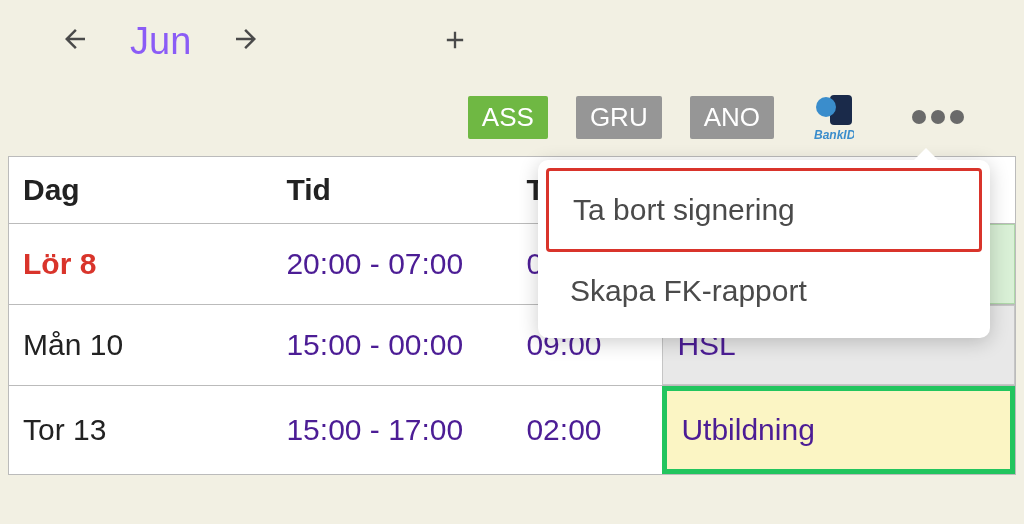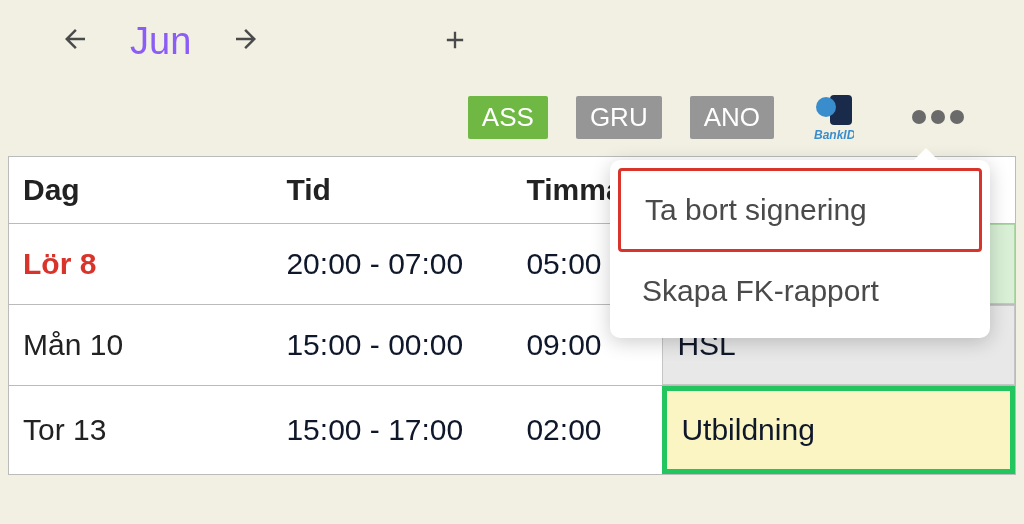--- a/index.html
+++ b/index.html
@@ -88,21 +88,21 @@
       text-align: left;
       padding: 16px 14px;
       font-weight: 700;
       color: #222;
       border-bottom: 1px solid #bbb;
       font-size: 30px;
     }
     td {
       padding: 22px 14px;
       border-bottom: 1px solid #bbb;
-      color: #0f172a;
+      color: #4c1d95;
       vertical-align: middle;
     }
     tr:last-child td { border-bottom: none; }
     .day-weekend { color: #d9342b; font-weight: 700; }
     .day-normal { color: #222; font-weight: 400; }
     .tid-col { width: 240px; }
     .timmar-col { width: 150px; }
     .category-cell {
       padding: 0;
     }
@@ -115,21 +115,21 @@
     .cat-fk { background: #d9f0d6; border: 1px solid #aed8a8; }
     .cat-hsl { background: #e8e8e8; border: 1px solid #c5c5c5; }
     .cat-utb { background: #fbf5c4; border: 5px solid #22c55e; }
     .dropdown {
       position: absolute;
       top: 160px;
       right: 34px;
       background: #fff;
       border-radius: 10px;
       box-shadow: 0 4px 20px rgba(0,0,0,0.2);
-      width: 380px;
+      width: 452px;
       z-index: 10;
       padding: 8px;
     }
     .dropdown::before {
       content: "";
       position: absolute;
       top: -12px;
       right: 50px;
       border-left: 14px solid transparent;
       border-right: 14px solid transparent;

